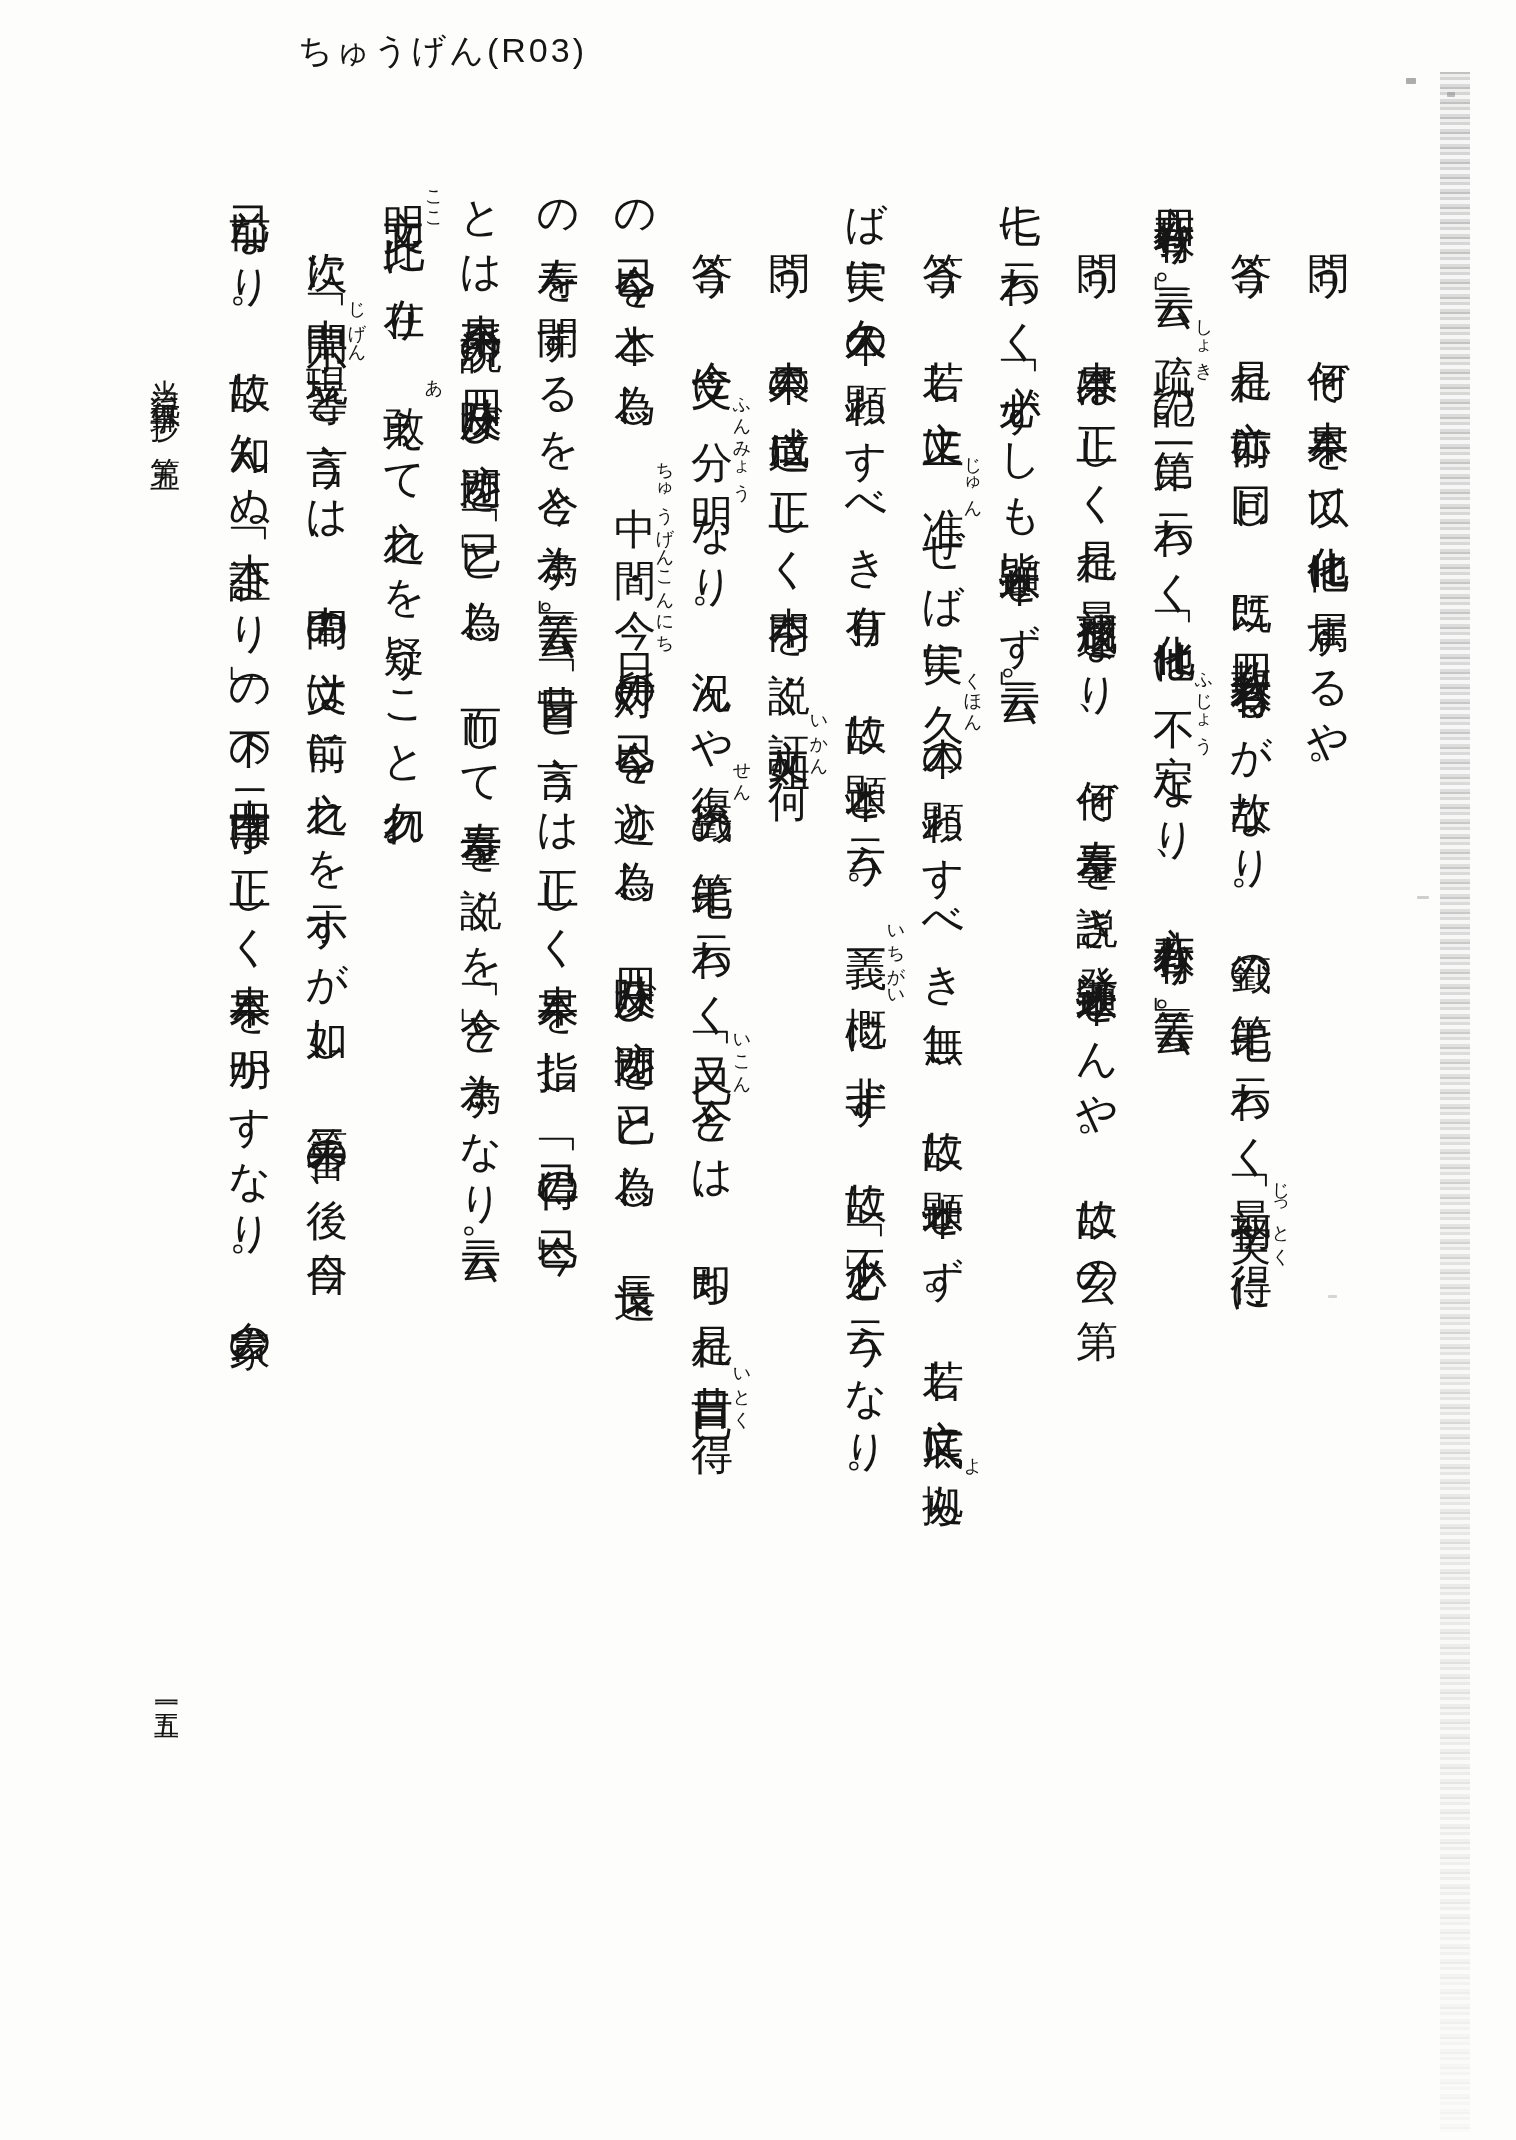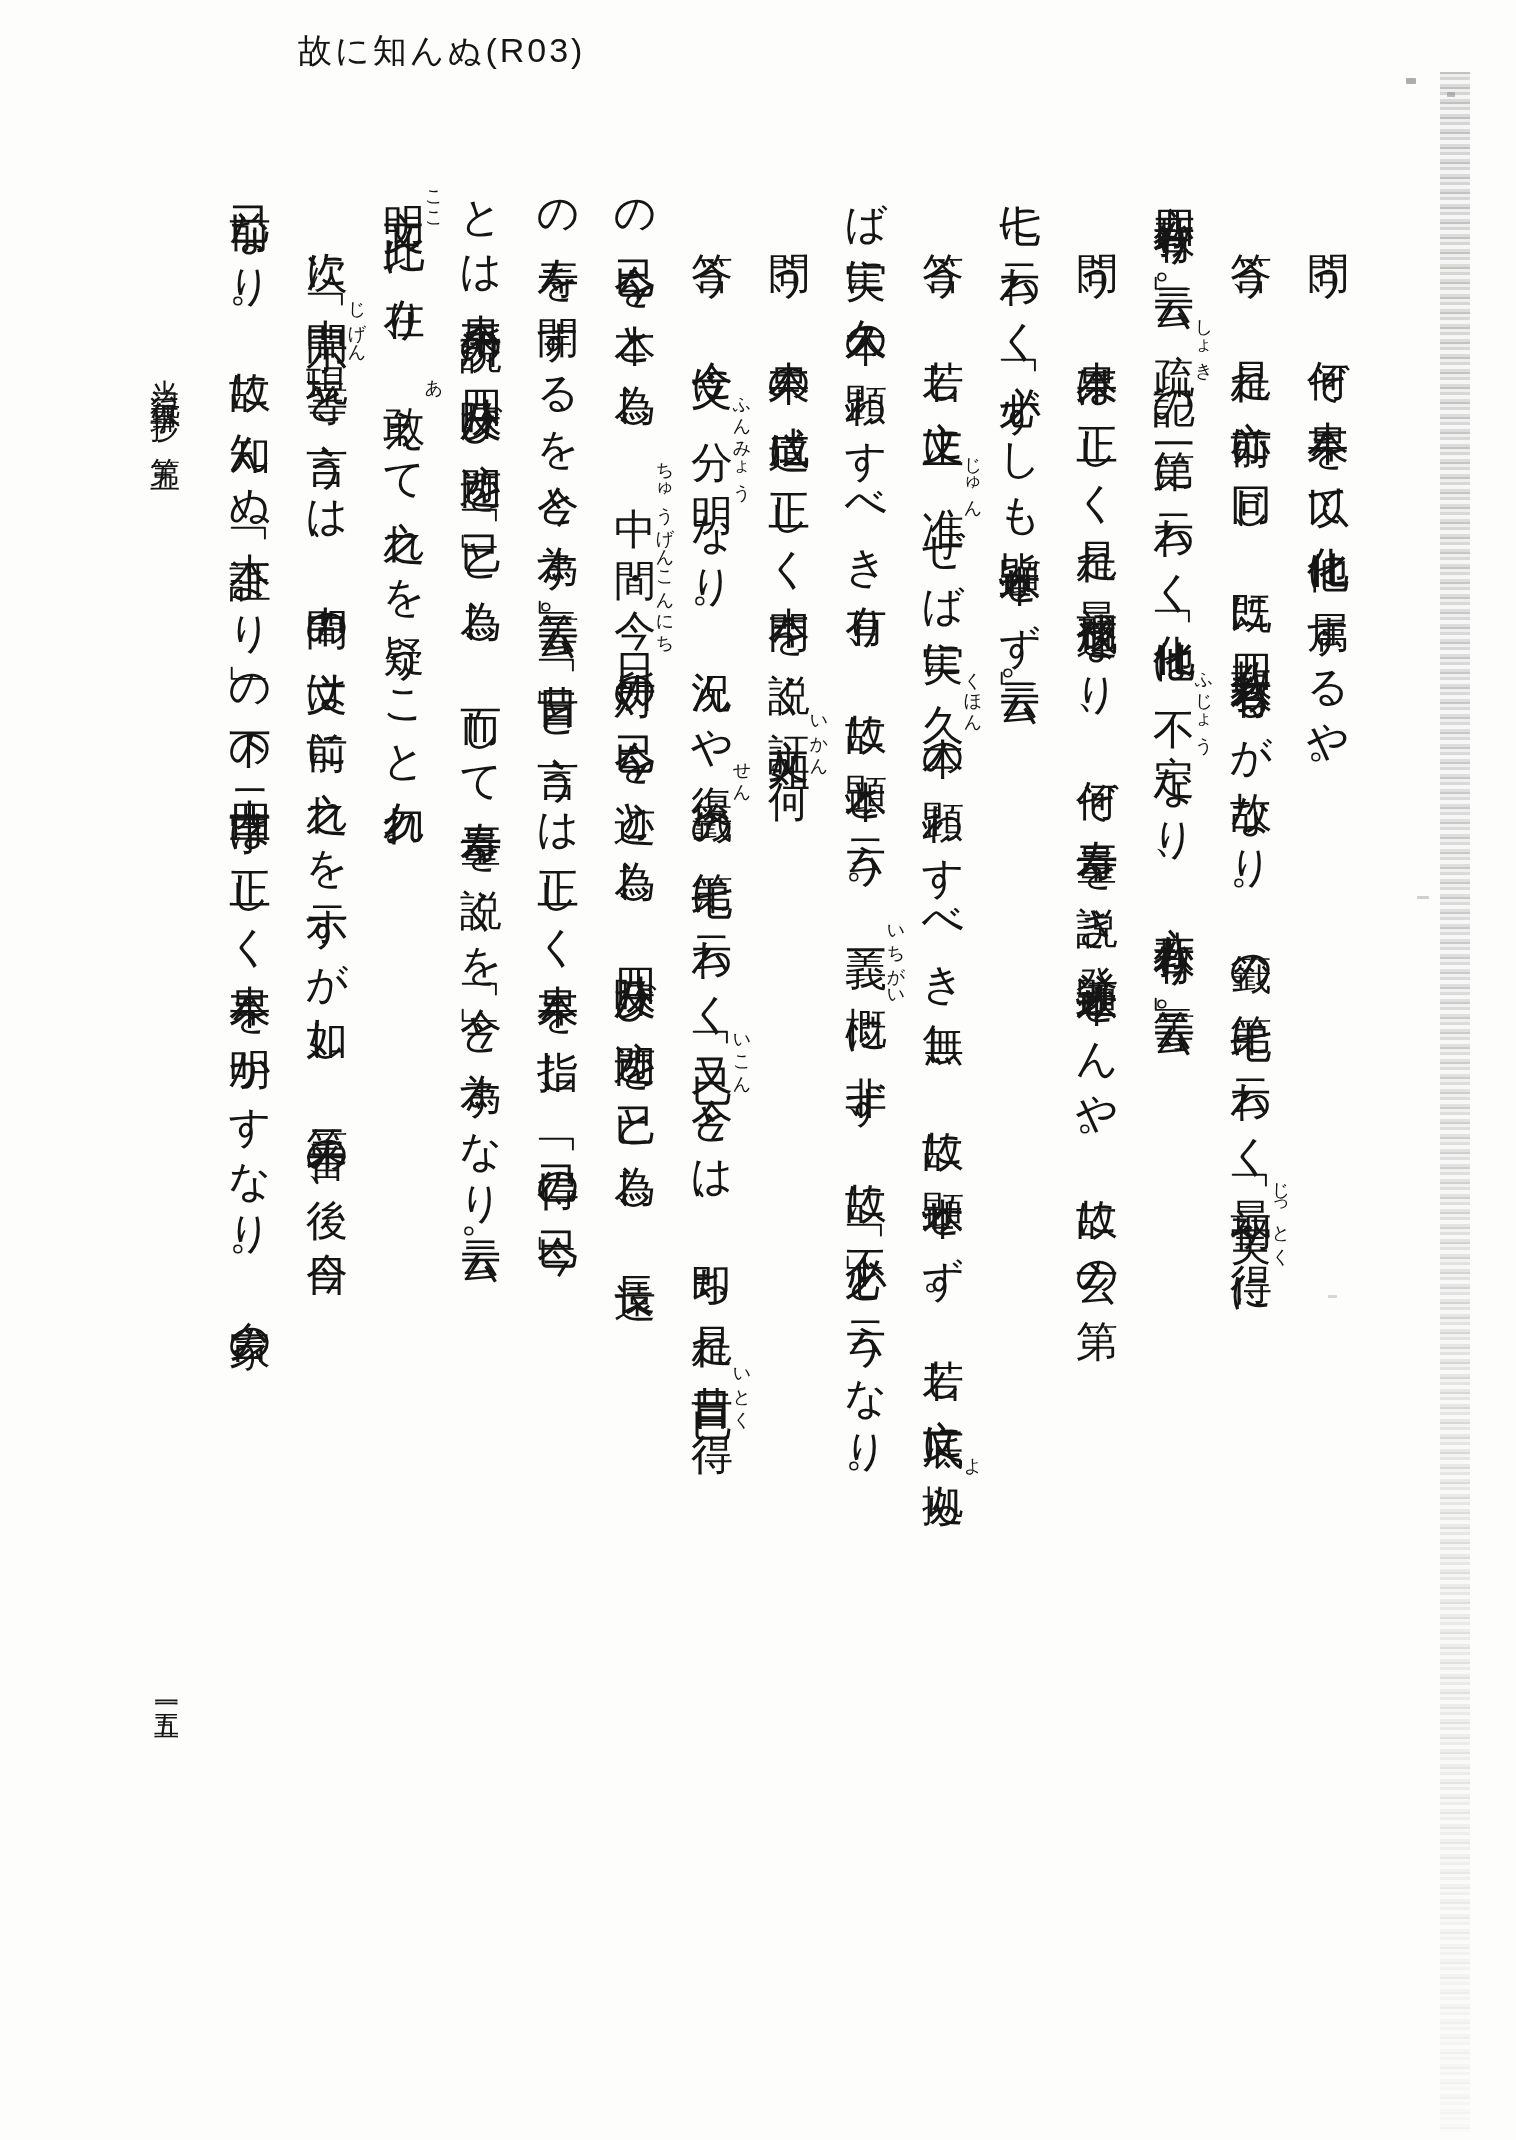--- a/index.html
+++ b/index.html
@@ -53,21 +53,21 @@
 </style>
 </head>
 <body>
 
 <div class="scan-band"></div>
 <div class="speck s1"></div>
 <div class="speck s2"></div>
 <div class="speck s3"></div>
 <div class="speck s4"></div>
 
-<div class="page-header">故に知んぬ(R03)</div>
+<div class="page-header">ちゅうげん(R03)</div>
 
 <main id="columns-host">
     <div class="col indent" style="left: 1302px; top: 172px;">問う、何ぞ本果を以て化他に属するや。</div>
     <div class="col indent" style="left: 1225px; top: 172px;">答う、是れ亦前に同じ、既に四教八教有るが故なり。籤の第七に云わく「最初<ruby>実得<rt>じっとく</rt></ruby>に</div>
     <div class="col" style="left: 1148px; top: 172px;">亦四教有り」云云。<ruby>疏記<rt>しょき</rt></ruby>の第一に云わく「化他は<ruby>不定<rt>ふじょう</rt></ruby>なり、亦八教有り」等云云。</div>
     <div class="col indent" style="left: 1071px; top: 172px;">問う、本果は正しく是れ最初成道なり、何ぞ寿量を説き発迹顕本せんや。故に玄の第</div>
     <div class="col" style="left: 994px; top: 172px;">七に云わく「必ずしも皆顕本せず」云云。</div>
     <div class="col indent" style="left: 917px; top: 172px;">答う、若し文上に<ruby>准<rt>じゅん</rt></ruby>ぜば実に<ruby>久本<rt>くほん</rt></ruby>の顕わすべき無し、故に顕本せず。若し文底に<ruby>拠<rt>よ</rt></ruby>ら</div>
     <div class="col" style="left: 840px; top: 172px;">ば実に久本の顕わすべき有り、故に顕本と云う。義<ruby>一概<rt>いちがい</rt></ruby>に非ず、故に「不必」と云うなり。</div>
     <div class="col indent" style="left: 763px; top: 172px;">問う、本果の成道に正しく本門を説く証文<ruby>如何<rt>いかん</rt></ruby>。</div>

